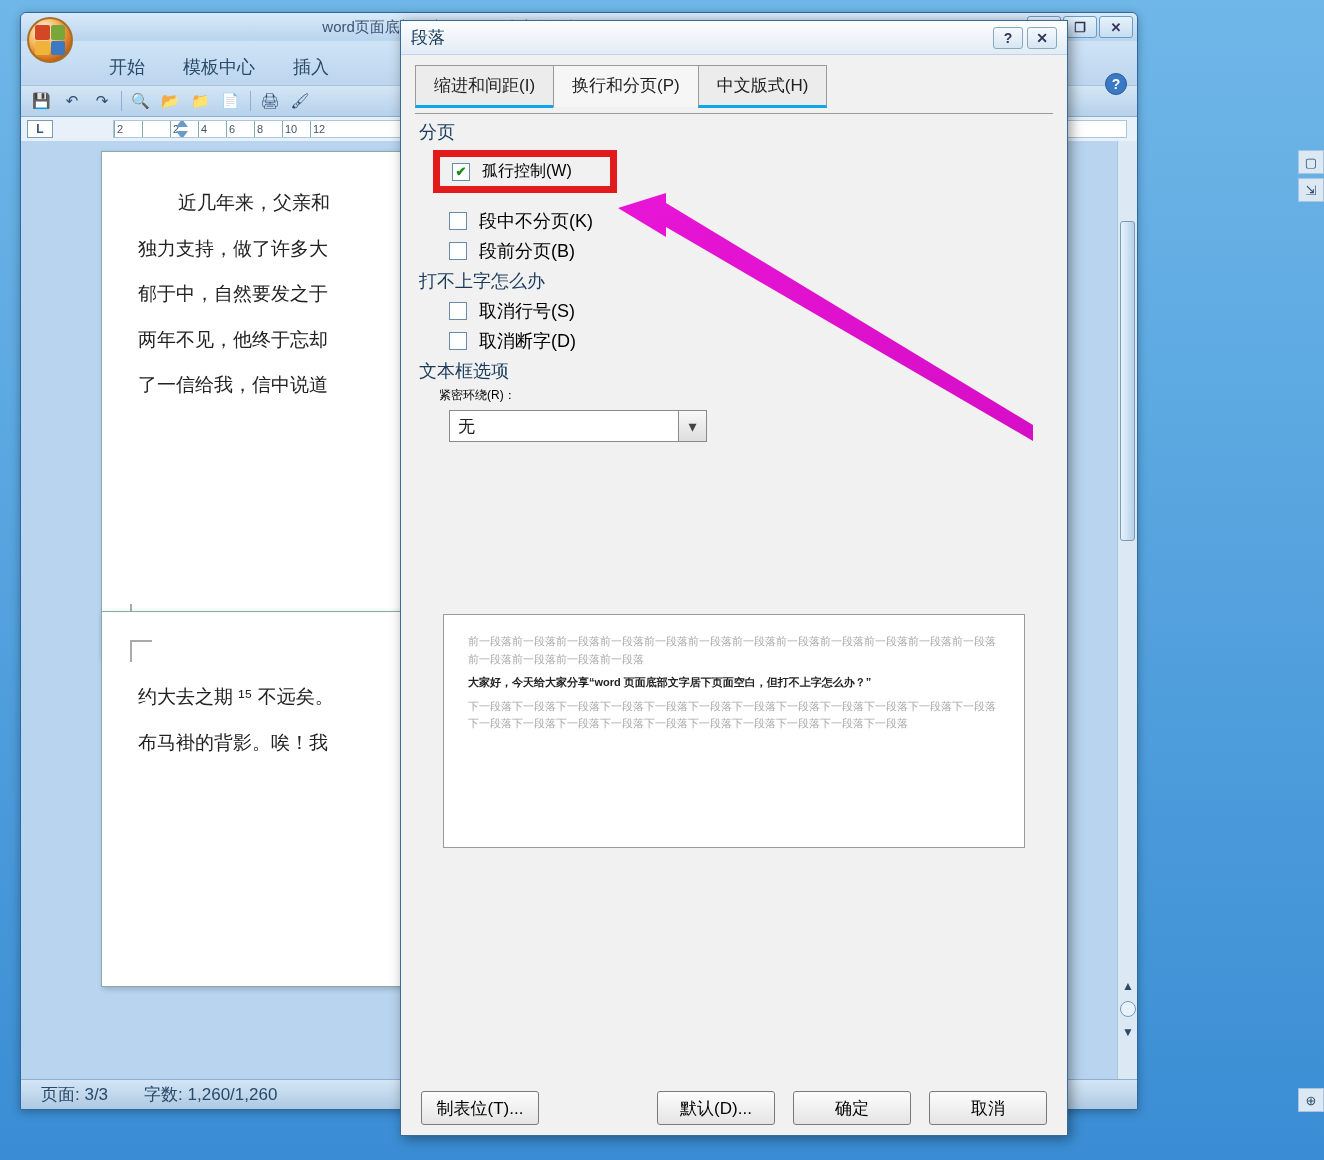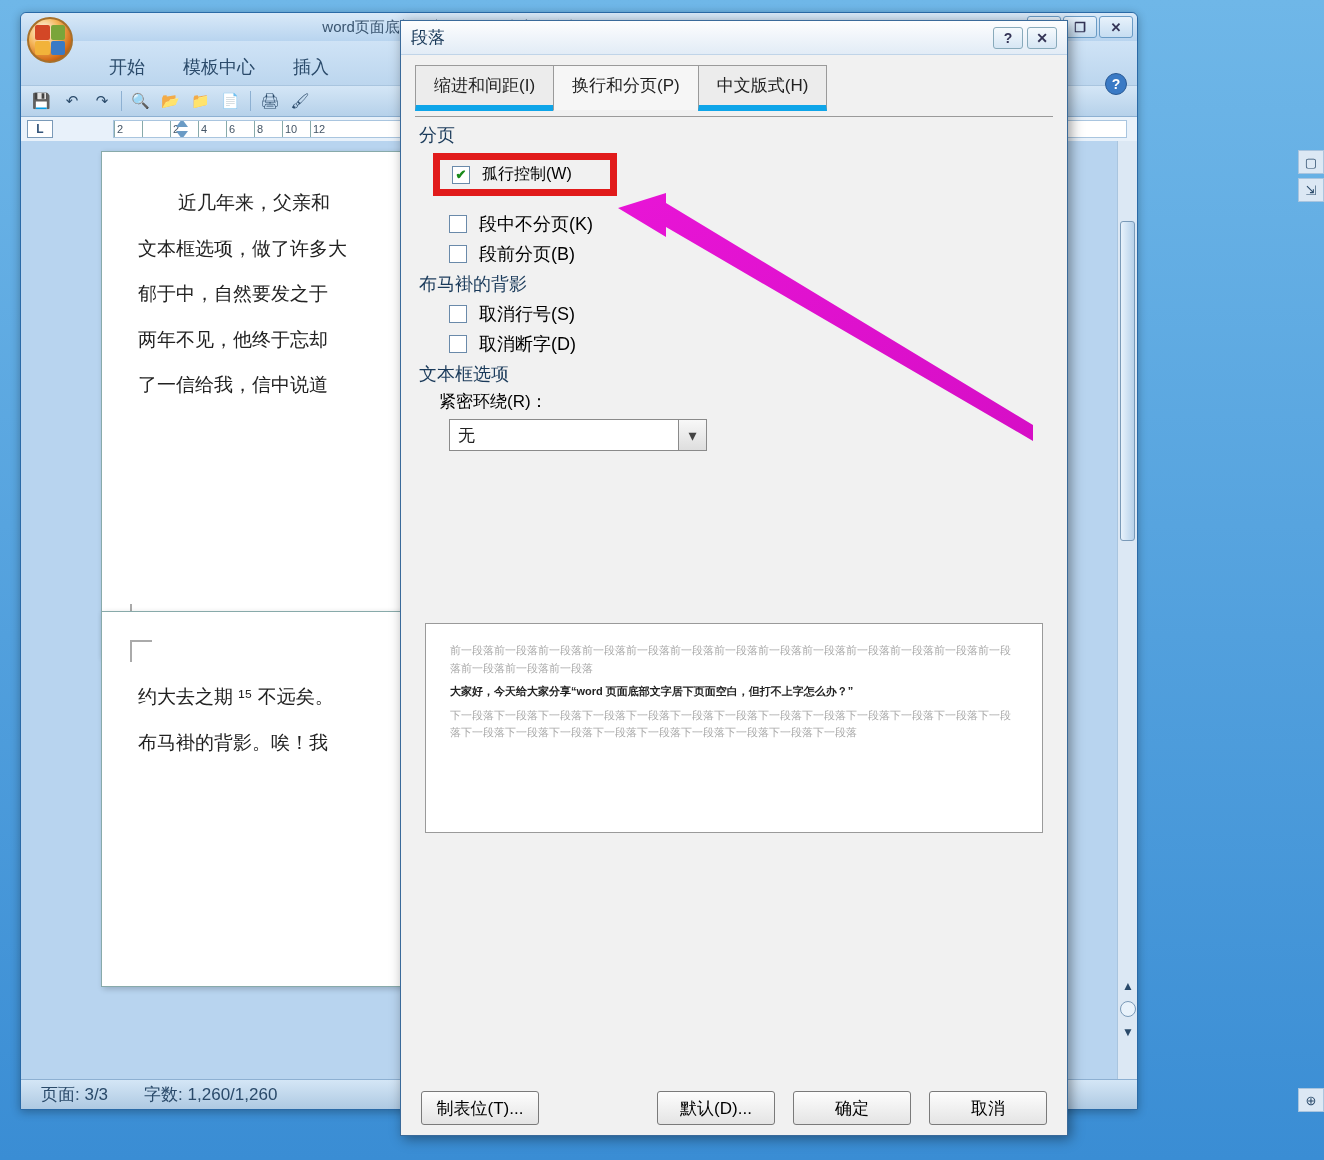--- a/index.html
+++ b/index.html
@@ -70,36 +70,36 @@
 
 .dialog { position:absolute; left:400px; top:20px; width:668px; height:1116px; background:#f1f1f1; border:1px solid #3a6a9a; box-shadow:3px 3px 12px rgba(0,0,0,0.4);}
 .dlg-titlebar { height:34px; background:linear-gradient(#fdfdfe,#e2ecf6); border-bottom:1px solid #c0d4e8; display:flex; align-items:center; padding:0 10px;}
 .dlg-title { font-size:17px; color:#1a3a5a;}
 .dlg-titlebar .spacer { flex:1;}
 .dlg-btn { width:30px; height:22px; border:1px solid #8ab; border-radius:3px; background:linear-gradient(#f6fafd,#d6e6f4); display:flex; align-items:center; justify-content:center; color:#335; font-weight:bold; margin-left:4px; font-size:14px;}
 
 .dlg-body { padding:10px 14px;}
 .tab-row { display:flex; gap:0; margin-bottom:6px;}
 .tab { padding:8px 18px; border:1px solid #9a9a9a; background:#f6f6f6; font-size:17px; color:#222; border-bottom:1px solid #f1f1f1; position:relative;}
-.tab.inactive { background:#ececec; border-bottom:6px solid #0ea5e9;}
+.tab.inactive { background:#ececec; border-bottom:3px solid #0ea5e9;}
 .tab:not(:first-child){ margin-left:-1px;}
 .tab-panel-line { height:1px; background:#9a9a9a; margin-top:-1px;}
 
 .section { margin:6px 0 2px 4px; font-size:18px; color:#1a3a5a;}
 .chk-row { display:flex; align-items:center; margin:6px 0 6px 34px; font-size:18px;}
 .chk-box { width:18px; height:18px; border:1px solid #6a8aaa; background:#fff; margin-right:12px; display:flex; align-items:center; justify-content:center; color:#2a6a2a; font-size:13px;}
 .chk-box.checked::after { content:"✔"; color: #1a8a1a; font-weight: bold; }
 
 .red-box { border: 7px solid #e11b1b; padding: 4px 38px 4px 12px; display:inline-flex; align-items:center;}
 
 .dropdown { margin:6px 0 6px 34px; display:flex; align-items:center;}
 .dd-field { width:230px; height:32px; border:1px solid #8a8a8a; background:#fff; display:flex; align-items:center; padding:0 8px; font-size:17px; color:#222;}
 .dd-arrow { width:28px; height:32px; border:1px solid #8a8a8a; border-left:none; background:linear-gradient(#f8f8f8,#dedede); display:flex; align-items:center; justify-content:center; color:#444;}
 
-.preview-box { margin:6px 10px; height:210px; border:1px solid #9a9a9a; background:#fff; padding:18px 24px; font-size:11px; color:#aaa; line-height:1.6; overflow:hidden;}
+.preview-box { margin:6px 28px; height:234px; border:1px solid #9a9a9a; background:#fff; padding:18px 24px; font-size:11px; color:#aaa; line-height:1.6; overflow:hidden;}
 .preview-box .dark-line { color:#222; font-weight:bold; margin:6px 0;}
 
 .dlg-footer { position:absolute; left:0; right:0; bottom:10px; padding:0 20px; display:flex; gap:18px; align-items:center;}
 .dlg-footer .spacer { flex:1;}
 .btn { min-width:118px; height:34px; border:1px solid #7a7a7a; background:linear-gradient(#fdfdfd,#e4e4e4); font-size:17px; display:flex; align-items:center; justify-content:center; border-radius:3px;}
 
 
 .annot-arrow { position:absolute; left:618px; top:193px; width:420px; height:280px; pointer-events:none;}
 .annot-arrow svg { width:100%; height:100%;}
 
@@ -175,21 +175,21 @@
     <div class="tick" style="top:250px">6</div>
     <div class="tick" style="top:540px">2</div>
     <div class="tick" style="top:600px">4</div>
     <div class="tick" style="top:660px">6</div>
     <div class="tick" style="top:720px">8</div>
   </div>
 
   <div class="doc-area">
     <div class="page page1">
       <p style="text-indent:40px">近几年来，父亲和</p>
-      <p>文本框选项，做了许多大</p>
+      <p>独力支持，做了许多大</p>
       <p>郁于中，自然要发之于</p>
       <p>两年不见，他终于忘却</p>
       <p>了一信给我，信中说道</p>
       <div class="page-mark"></div>
     </div>
     <div class="page page2">
       <div class="page-mark top"></div>
       <p style="margin-top:34px">约大去之期 ¹⁵ 不远矣。</p>
       <p>布马褂的背影。唉！我</p>
     </div>
@@ -239,32 +239,32 @@
     <div class="chk-row" style="visibility:hidden; height:4px; margin:0"></div>
     <div class="chk-row">
       <span class="chk-box"></span>
       <span>段中不分页(K)</span>
     </div>
     <div class="chk-row">
       <span class="chk-box"></span>
       <span>段前分页(B)</span>
     </div>
 
-    <div class="section">布马褂的背影</div>
+    <div class="section">打不上字怎么办</div>
     <div class="chk-row">
       <span class="chk-box"></span>
       <span>取消行号(S)</span>
     </div>
     <div class="chk-row">
       <span class="chk-box"></span>
       <span>取消断字(D)</span>
     </div>
 
     <div class="section">文本框选项</div>
-    <div style="margin:4px 0 0 24px; font-size:17px;">紧密环绕(R)：</div>
+    <div style="margin:4px 0 0 24px; font-size:12px;">紧密环绕(R)：</div>
     <div class="dropdown">
       <div class="dd-field">无</div>
       <div class="dd-arrow">▾</div>
     </div>
 
     <div style="height:160px"></div>
 
     <div class="preview-box">
       <div>前一段落前一段落前一段落前一段落前一段落前一段落前一段落前一段落前一段落前一段落前一段落前一段落前一段落前一段落前一段落前一段落</div>
       <div class="dark-line">大家好，今天给大家分享“word 页面底部文字居下页面空白，但打不上字怎么办？”</div>

